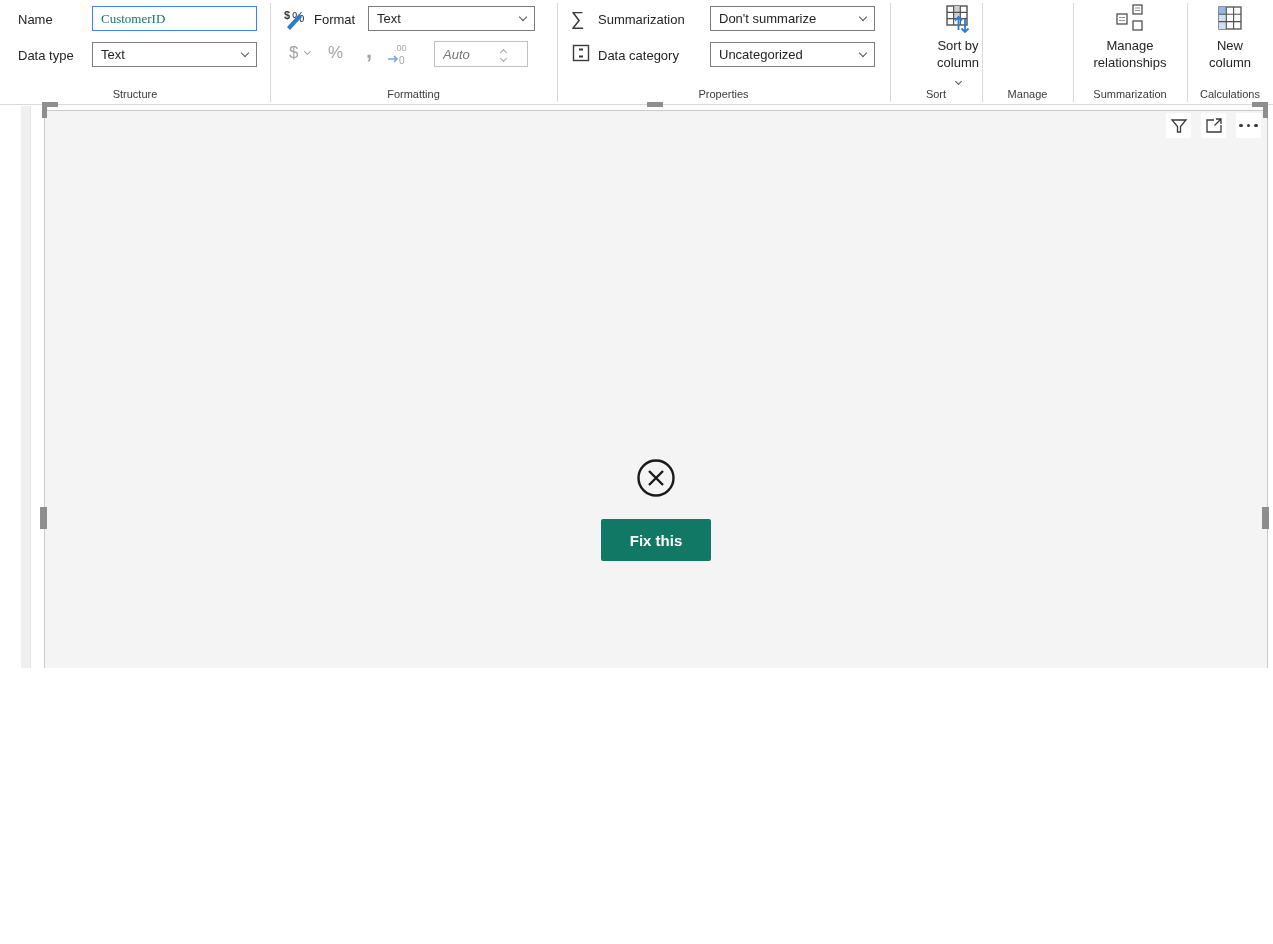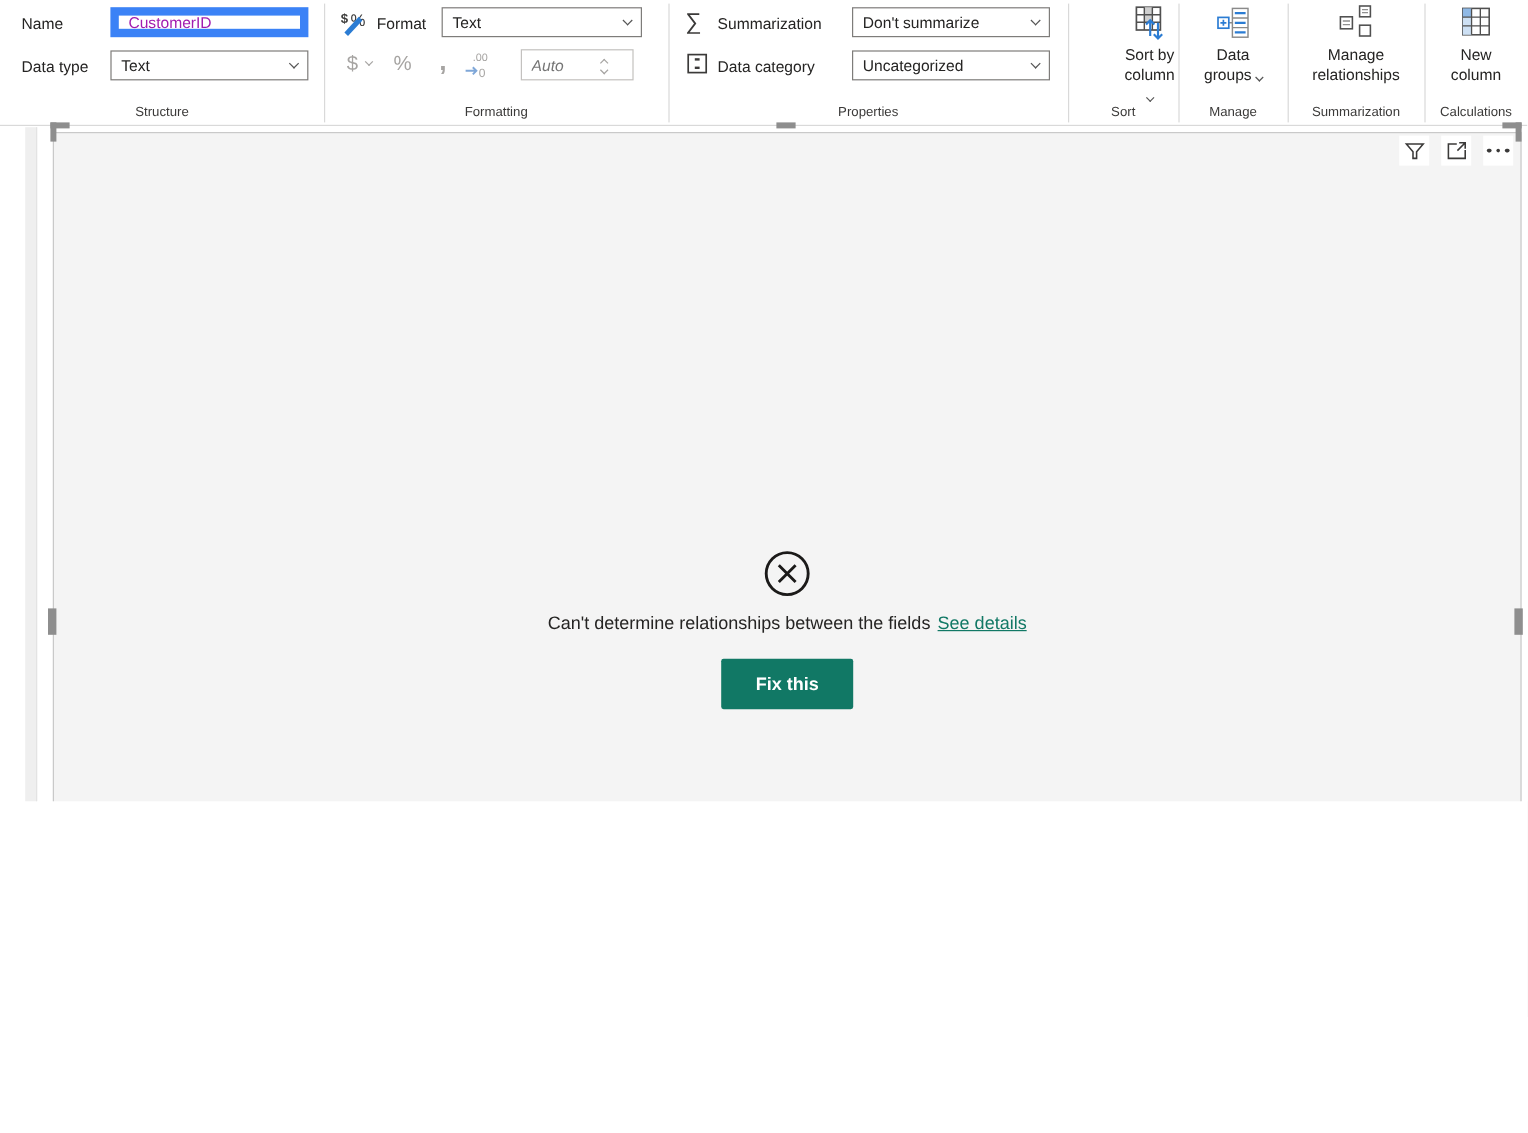--- a/index.html
+++ b/index.html
@@ -5,22 +5,22 @@
   * { margin:0; padding:0; box-sizing:border-box; }
   html,body { background:#fff; }
   body { font-family:"Liberation Sans","DejaVu Sans",sans-serif; color:#252423; }
   #app { position:relative; width:1273px; height:668px; overflow:hidden; background:#fff; }
 
   
   .ribbon { position:absolute; left:0; top:0; width:1273px; height:105px; background:#fff; border-bottom:1px solid #d9d9d9; }
   .sep { position:absolute; top:3px; height:99px; width:1px; background:#d9d9d9; }
   .grp-label { position:absolute; top:88px; height:14px; font-size:11px; color:#3b3a39; text-align:center; }
   .field-label { position:absolute; font-size:13px; color:#252423; white-space:nowrap; }
-  .tbox { position:absolute; height:25px; border:7px solid #3b82f6; background:#fff; font-size:13px; color:#a21caf;
-          padding:0 8px; font-family:Liberation Sans, sans-serif; }
+  .tbox { position:absolute; height:25px; border:1px solid #3b82f6; background:#fff; font-size:13px; color:#0f766e;
+          padding:0 8px; font-family:Liberation Serif, serif; }
   .ddl { position:absolute; height:25px; border:1px solid #7e7c7a; background:#fff; font-size:13px; color:#252423;
          display:flex; align-items:center; justify-content:space-between; padding:0 8px; cursor:default; }
   .chev { display:inline-block; width:6px; height:6px; border-right:1.3px solid #555; border-bottom:1.3px solid #555;
           transform:rotate(45deg); margin-top:-3px; flex:0 0 auto; }
   .chev.sm { width:5px; height:5px; }
   .chev.dis { border-color:#a6a4a2; }
   .glyph { position:absolute; color:#3b3a39; }
   .glyph.dis { color:#a6a4a2; }
   .spinbox { position:absolute; left:434px; top:41px; width:94px; height:26px; border:1px solid #c3c1bf; background:#fff;
              display:flex; align-items:center; }
@@ -123,34 +123,20 @@
         <path d="M21 15 V28 M17.5 24.5 L21 28 L24.5 24.5" stroke="#2b7cd3" stroke-width="1.8" fill="none"></path>
       </svg>
       <span class="bl-wrap" style="max-width:70px;">
         <span class="blabel">Sort by column</span>
         <span class="chev sm"></span>
       </span>
     </div>
     <div class="grp-label" style="left:890px; width:92px;">Sort</div>
     <div class="sep" style="left:982px;"></div>
 
-    <div class="big-btn" style="left:982px; width:91px;">
-      <svg class="icon-svg" width="28" height="30" viewBox="0 0 28 30">
-        <rect x="13" y="3" width="13" height="24" fill="#fff" stroke="#8a8a8a" stroke-width="1.2"></rect>
-        <path d="M13 11 H26 M13 19 H26" stroke="#8a8a8a" stroke-width="1.2"></path>
-        <path d="M15 7 H24 M15 15 H24 M15 23 H24" stroke="#2b7cd3" stroke-width="1.8"></path>
-        <path d="M9 15 H13" stroke="#8a8a8a" stroke-width="1.2"></path>
-        <rect x="1" y="10.5" width="9" height="9" fill="#fff" stroke="#2b7cd3" stroke-width="1.4"></rect>
-        <path d="M5.5 12.5 V17.5 M3 15 H8" stroke="#2b7cd3" stroke-width="1.4"></path>
-      </svg>
-      <span class="bl-wrap" style="max-width:62px;">
-        <span class="blabel">Data groups</span>
-        <span class="chev sm"></span>
-      </span>
-    </div>
     <div class="grp-label" style="left:982px; width:91px;">Manage</div>
     <div class="sep" style="left:1073px;"></div>
 
     <div class="big-btn" style="left:1073px; width:114px;">
       <svg class="icon-svg" width="30" height="30" viewBox="0 0 30 30">
         <rect x="2" y="10" width="10" height="10" fill="#fff" stroke="#505050" stroke-width="1.3"></rect>
         <path d="M4 13.5 H10 M4 16.5 H10" stroke="#909090" stroke-width="1.2"></path>
         <rect x="18" y="1" width="9" height="9" fill="#fff" stroke="#505050" stroke-width="1.3"></rect>
         <path d="M20 4 H25 M20 6.5 H25" stroke="#909090" stroke-width="1.2"></path>
         <rect x="18" y="17" width="9" height="9" fill="#fff" stroke="#505050" stroke-width="1.3">
@@ -202,23 +188,20 @@
             <i></i>
             <i></i>
           </span>
       </div>
 
       <div class="err-wrap">
         <svg width="40" height="40" viewBox="0 0 40 40">
           <circle cx="20" cy="20" r="17.5" fill="none" stroke="#1b1a19" stroke-width="2.4"></circle>
           <path d="M13 13 L27 27 M27 13 L13 27" stroke="#1b1a19" stroke-width="2.4"></path>
         </svg>
-        <div class="err-msg">
-          <span>Can't determine relationships between the fields</span><span class="err-link">See details</span>
-        </div>
         <button class="fix-btn">Fix this</button>
       </div>
     </div>
   </div>
 
   <div class="handle" style="left:42px;  top:102px; width:16px; height:5px;"></div>
   <div class="handle" style="left:42px;  top:102px; width:5px;  height:16px;"></div>
   <div class="handle" style="left:647px; top:102px; width:16px; height:5px;"></div>
   <div class="handle" style="left:1252px;top:102px; width:16px; height:5px;"></div>
   <div class="handle" style="left:1263px;top:102px; width:5px;  height:16px;"></div>

